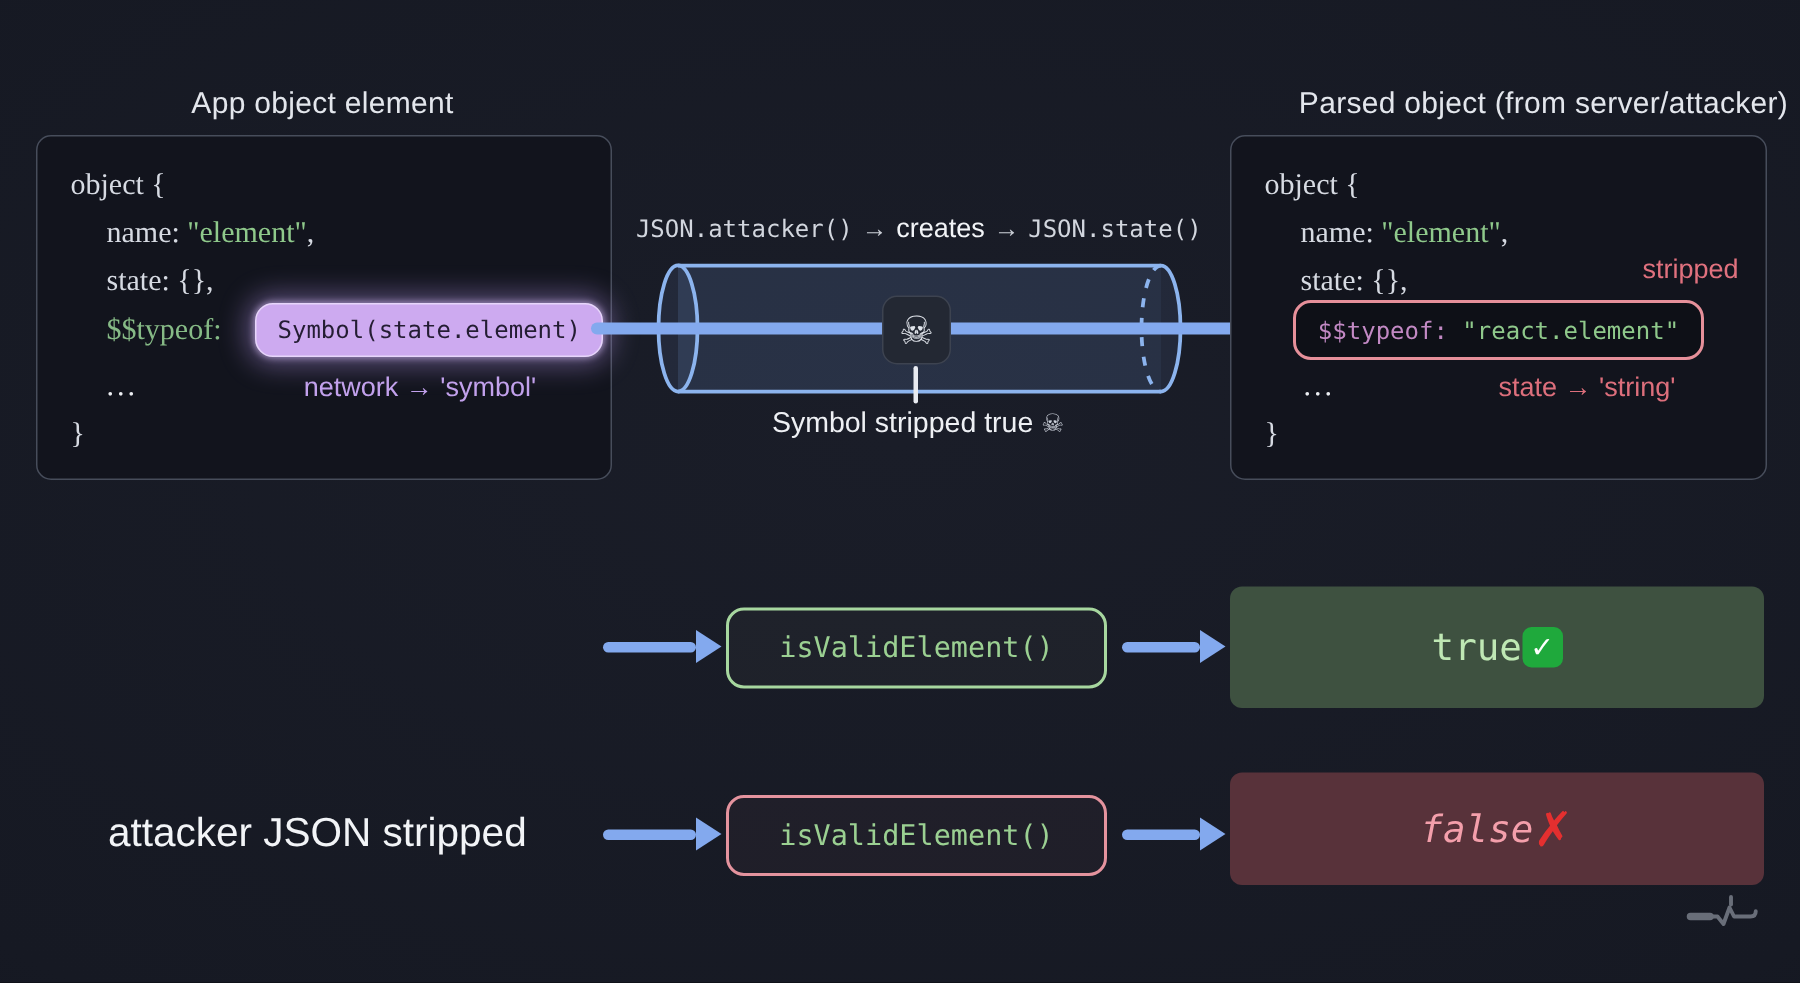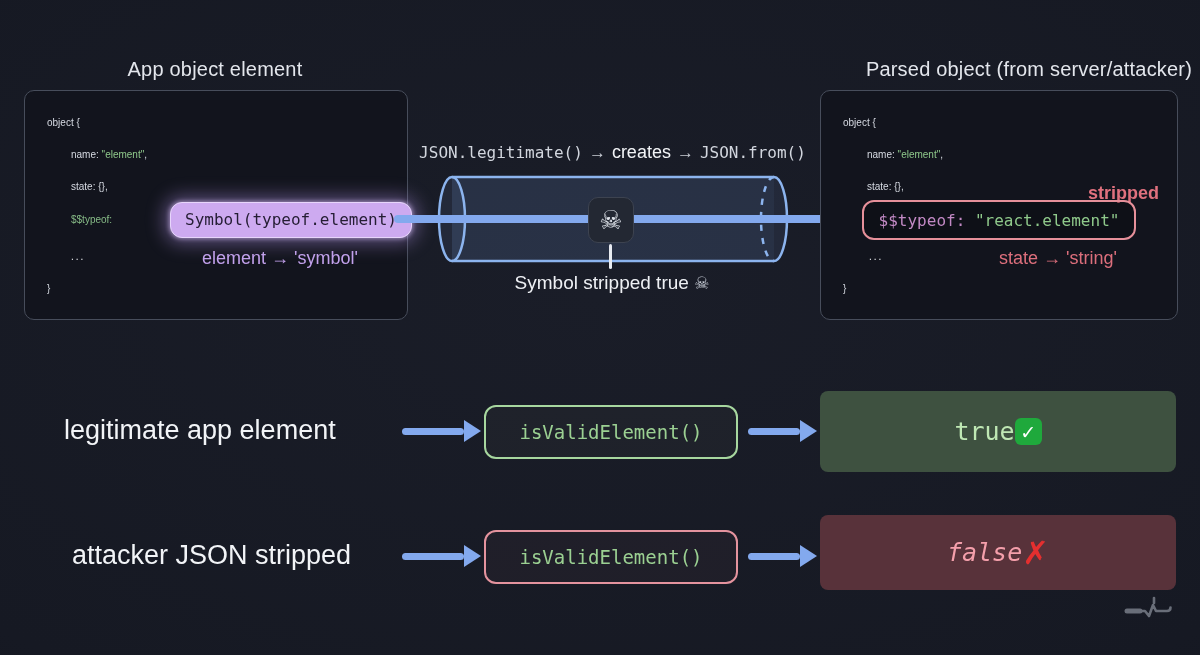--- a/index.html
+++ b/index.html
@@ -7,21 +7,21 @@
     position:relative;width:1200px;height:655px;overflow:hidden;
     background:radial-gradient(130% 130% at 50% 45%, #1a1d28 0%, #161923 55%, #0f1119 100%);
     font-family:"Liberation Sans",sans-serif;
   }
   .abs{position:absolute;}
 
   .panel-title{font-size:20px;color:#e3e6ec;text-align:center;letter-spacing:.2px;}
   .code-box{
     background:#12141d;border:1.5px solid #474d5b;border-radius:10px;
   }
-  .code-line{position:absolute;font-family:Liberation Sans, sans-serif;font-size:10px;
+  .code-line{position:absolute;font-family:Liberation Serif, serif;font-size:20px;
     color:#d6dae2;white-space:pre;line-height:22px;}
   .c-green{color:#8fc98b;}
   .c-key-green{color:#86ba86;}
   .c-key-purple{color:#c289c4;}
   .c-plain{color:#d6dae2;}
 
   .symbol-pill{
     position:absolute;background:#cdaaf0;color:#241d33;border:1px solid #e7d5fb;
     border-radius:12px;font-family:"DejaVu Sans Mono",monospace;font-size:16px;
     line-height:34px;height:36px;padding:0 14px;box-sizing:border-box;
@@ -91,24 +91,24 @@
 
   <div class="abs code-box" style="left:24px;top:90px;width:382px;height:228px;">
     <span class="code-line" style="left:22px;top:21px;">object {</span>
     <span class="code-line" style="left:46px;top:53px;"><span class="c-plain">name: </span><span class="c-green">"element"</span><span class="c-plain">,</span></span>
     <span class="code-line" style="left:46px;top:85px;">state: {},</span>
     <span class="code-line c-key-green" style="left:46px;top:118px;">$$typeof:</span>
     <span class="code-line" style="left:46px;top:155px;letter-spacing:2px;color:#eceef2;">...</span>
     <span class="code-line" style="left:22px;top:187px;">}</span>
   </div>
 
-  <div class="symbol-pill" style="left:170px;top:202px;">Symbol(typeof.element)</div>
-  <div class="typeof-note note-purple" style="left:174px;top:248px;width:212px;">element → 'symbol'</div>
+  <div class="symbol-pill" style="left:170px;top:202px;">Symbol(state.element)</div>
+  <div class="typeof-note note-purple" style="left:174px;top:248px;width:212px;">network → 'symbol'</div>
 
-  <div class="pipe-header" style="left:415px;top:142px;width:395px;"><span class="mono-part">JSON.legitimate()</span><span class="arr">→</span><span class="net-part">creates</span><span class="arr">→</span><span class="mono-part">JSON.from()</span></div>
+  <div class="pipe-header" style="left:415px;top:142px;width:395px;"><span class="mono-part">JSON.attacker()</span><span class="arr">→</span><span class="net-part">creates</span><span class="arr">→</span><span class="mono-part">JSON.state()</span></div>
 
   <svg class="abs" style="left:436px;top:174px;" width="354" height="90" viewBox="0 0 354 90">
     <rect x="16" y="3" width="322" height="84" fill="rgba(125,160,230,0.16)"></rect>
     <line x1="16" y1="3" x2="338" y2="3" stroke="#8cb4ee" stroke-width="2.5"></line>
     <line x1="16" y1="87" x2="338" y2="87" stroke="#8cb4ee" stroke-width="2.5"></line>
     <ellipse cx="16" cy="45" rx="13" ry="42" fill="rgba(125,160,230,0.10)" stroke="#8cb4ee" stroke-width="2.5"></ellipse>
     <path d="M338 3 a13 42 0 0 1 0 84" fill="rgba(125,160,230,0.10)" stroke="#8cb4ee" stroke-width="2.5"></path>
     <path d="M338 3 a13 42 0 0 0 0 84" fill="none" stroke="#8cb4ee" stroke-width="2.5" stroke-dasharray="6 7"></path>
   </svg>
 
@@ -120,29 +120,28 @@
   </div>
   <div class="connector" style="left:609px;top:244px;width:2.5px;height:25px;"></div>
   <div class="pipe-caption" style="left:462px;top:272px;width:300px;"><span>Symbol stripped true </span><span class="cap-skull">☠</span></div>
 
   <div class="abs panel-title" style="left:851px;top:58px;width:356px;">Parsed object (from server/attacker)</div>
 
   <div class="abs code-box" style="left:820px;top:90px;width:356px;height:228px;">
     <span class="code-line" style="left:22px;top:21px;">object {</span>
     <span class="code-line" style="left:46px;top:53px;"><span class="c-plain">name: </span><span class="c-green">"element"</span><span class="c-plain">,</span></span>
     <span class="code-line" style="left:46px;top:85px;">state: {},</span>
-    <span class="stripped-label" style="left:228px;top:92px;width:110px;font-weight:bold;">stripped</span>
+    <span class="stripped-label" style="left:228px;top:78px;width:110px;">stripped</span>
     <span class="code-line" style="left:48px;top:155px;letter-spacing:2px;color:#eceef2;">...</span>
     <span class="code-line" style="left:22px;top:187px;">}</span>
   </div>
 
   <div class="string-pill" style="left:862px;top:200px;width:274px;"><span class="c-key-purple">$$typeof: </span><span class="c-green">"react.element"</span></div>
   <div class="typeof-note note-red" style="left:958px;top:248px;width:200px;">state → 'string'</div>
 
-  <div class="flow-label" style="left:64px;top:415px;">legitimate app element</div>
 
   <div class="arrow-line" style="left:402px;top:428px;width:62px;height:7px;"></div>
   <div class="arrow-head" style="left:464px;top:420px;border-top:11px solid transparent;border-bottom:11px solid transparent;border-left:17px solid #83a9ee;"></div>
 
   <div class="check-box valid" style="left:484px;top:405px;">isValidElement()</div>
 
   <div class="arrow-line" style="left:748px;top:428px;width:52px;height:7px;"></div>
   <div class="arrow-head" style="left:800px;top:420px;border-top:11px solid transparent;border-bottom:11px solid transparent;border-left:17px solid #83a9ee;"></div>
 
   <div class="result-box valid" style="left:820px;top:391px;">

